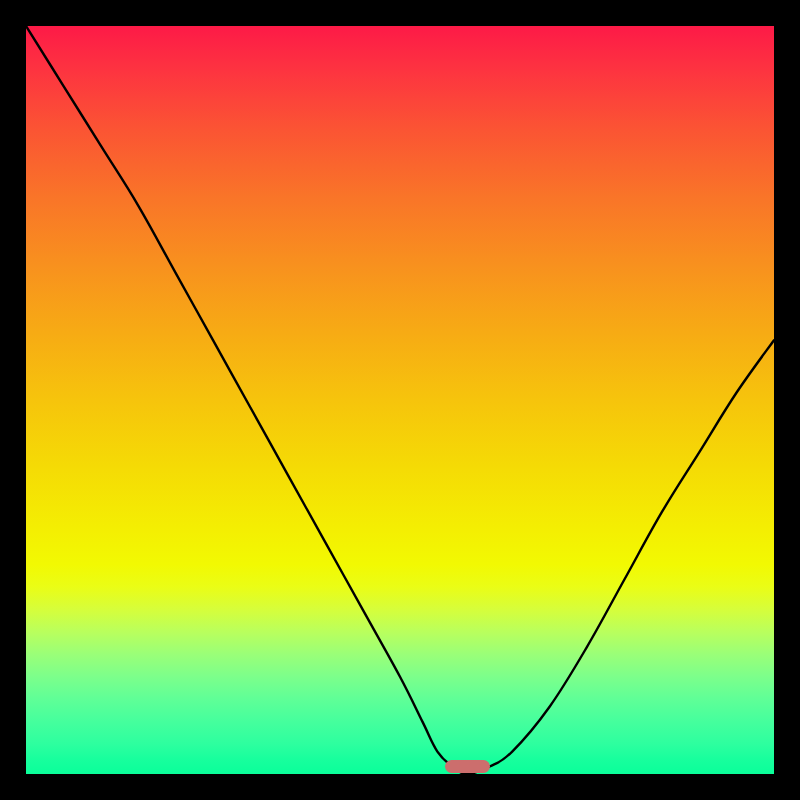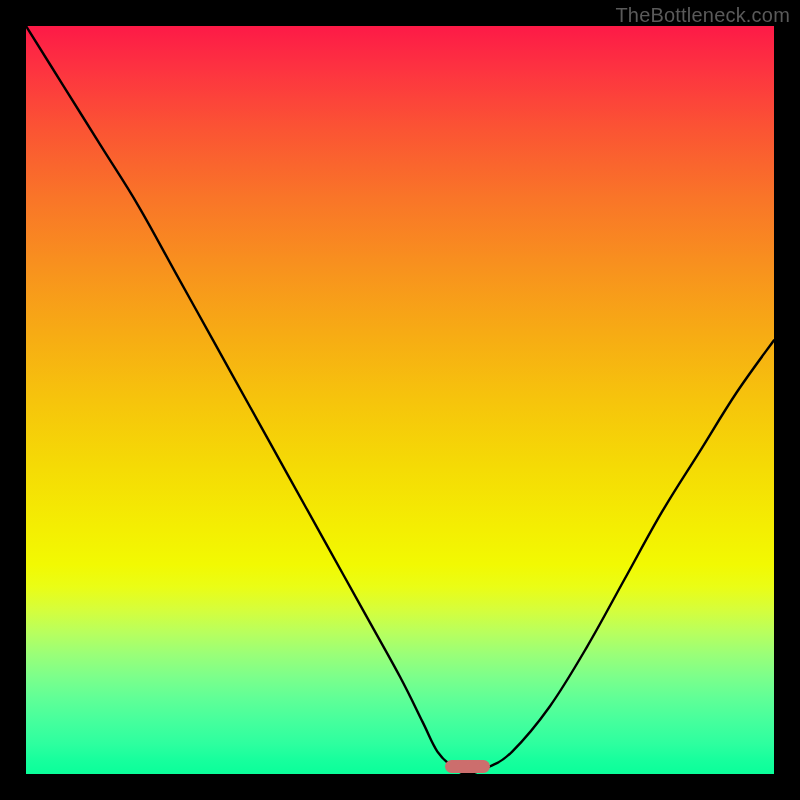--- a/index.html
+++ b/index.html
@@ -82,15 +82,14 @@
 <div class="chart-container">
 
   <div class="plot-area">
     <div class="gradient-bg"></div>
     <svg class="curve-svg" viewBox="0 0 748 748" preserveAspectRatio="none">
       <path id="curve-path" d="M 0.00 0.00 C 6.73 10.77, 23.94 38.30, 37.40 59.84 C 50.86 81.38, 61.34 98.14, 74.80 119.68 C 88.26 141.22, 98.74 156.63, 112.20 179.52 C 125.66 202.41, 136.14 222.60, 149.60 246.84 C 163.06 271.08, 173.54 289.92, 187.00 314.16 C 200.46 338.40, 210.94 357.24, 224.40 381.48 C 237.86 405.72, 248.34 424.56, 261.80 448.80 C 275.26 473.04, 285.74 491.88, 299.20 516.12 C 312.66 540.36, 323.14 559.20, 336.60 583.44 C 350.06 607.68, 363.23 630.56, 374.00 650.76 C 384.77 670.96, 389.71 682.18, 396.44 695.64 C 403.17 709.10, 406.01 717.48, 411.40 725.56 C 416.79 733.64, 420.97 736.48, 426.36 740.52 C 431.75 744.56, 434.59 748.00, 441.32 748.00 C 448.05 748.00, 455.68 744.56, 463.76 740.52 C 471.84 736.48, 475.43 736.33, 486.20 725.56 C 496.97 714.79, 510.14 699.53, 523.60 680.68 C 537.06 661.83, 547.54 643.73, 561.00 620.84 C 574.46 597.95, 584.94 577.76, 598.40 553.52 C 611.86 529.28, 622.34 509.09, 635.80 486.20 C 649.26 463.31, 659.74 447.90, 673.20 426.36 C 686.66 404.82, 697.14 386.72, 710.60 366.52 C 724.06 346.32, 741.27 323.58, 748.00 314.16" fill="none" stroke="#000000" stroke-width="2.4" stroke-linecap="round" stroke-linejoin="round"></path>
     </svg>
     <div id="optimal-marker" class="marker" style="left: 418.88px; width: 44.88px; bottom: 1px;"></div>
   </div>
 
-  <div class="attribution">TheBottleneck.com</div>
 
 </div>
 
 </body></html>

